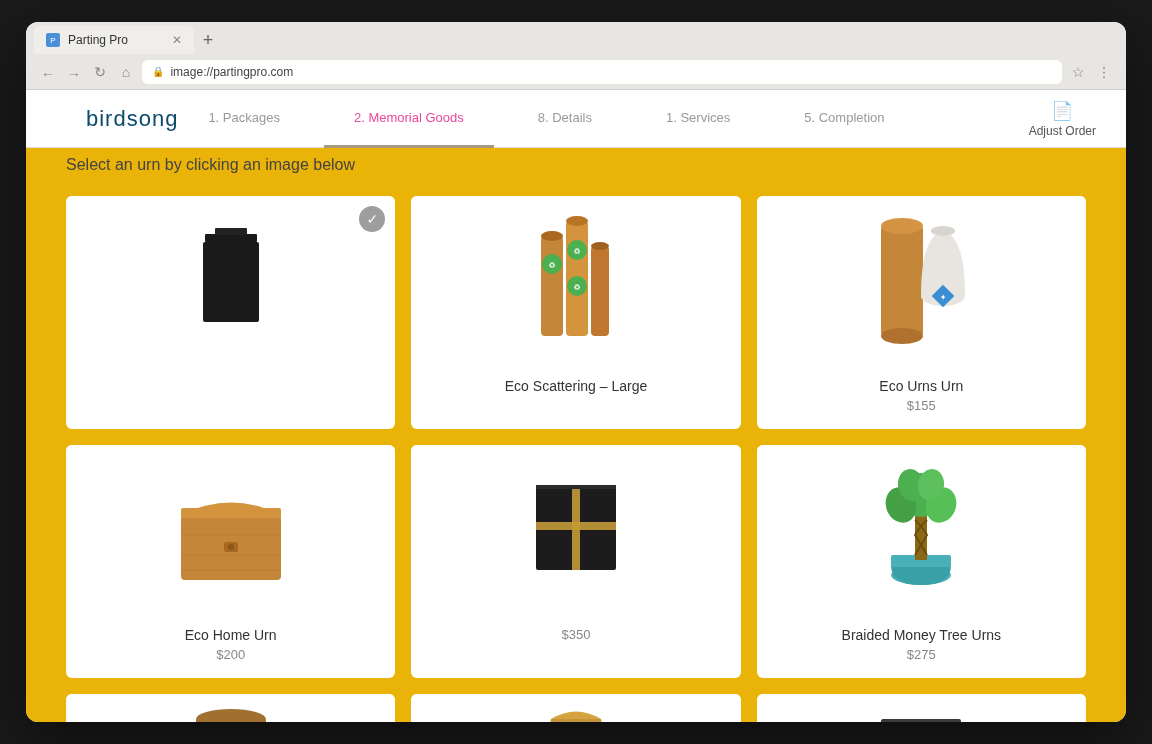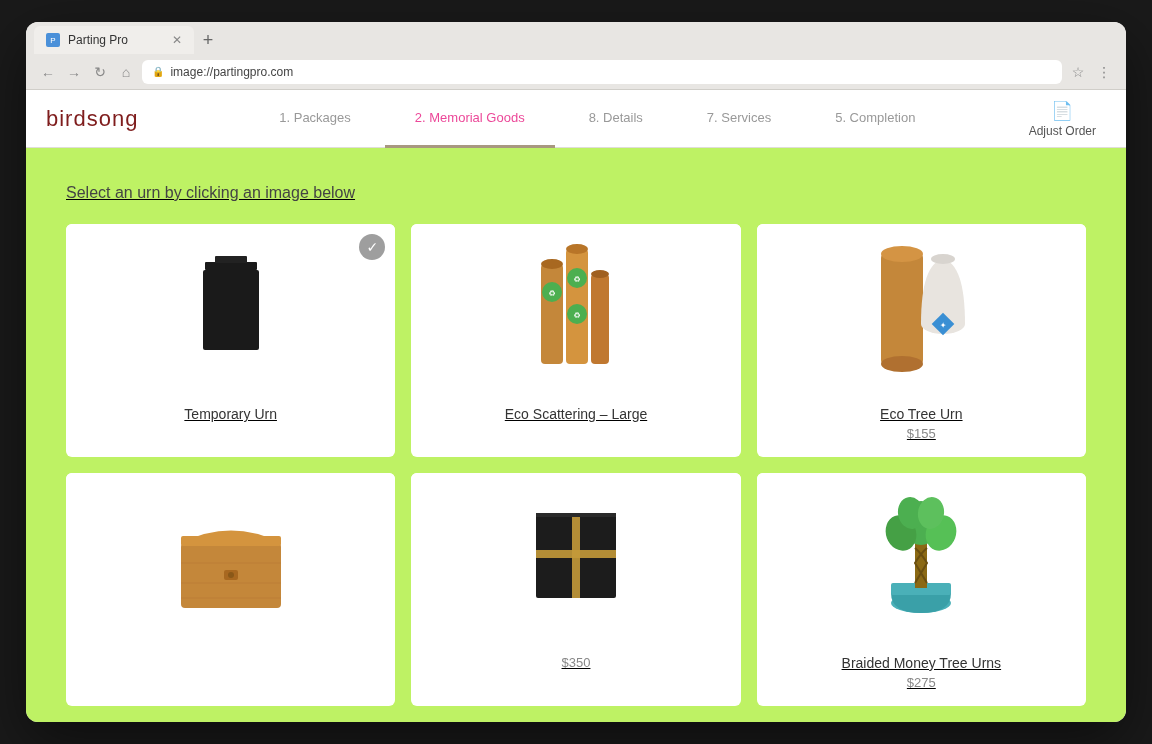--- a/index.html
+++ b/index.html
@@ -134,29 +134,30 @@
 
     .logo {
       font-size: 22px;
       color: #8a7c6b;
       font-weight: 300;
       letter-spacing: 1px;
       min-width: 130px;
     }
 
     .logo span {
-      color: #7f1d1d;
+      color: #0c4a6e;
+      margin-left: 40px;
     }
 
     .nav-steps {
       flex: 1;
       display: flex;
       align-items: center;
-      justify-content: center;
-      gap: 4px;
+      justify-content: flex-start;
+      gap: 14px;
     }
 
     .step {
       display: flex;
       align-items: center;
       justify-content: center;
       padding: 0 30px;
       height: 58px;
       font-size: 13px;
       color: #999;
@@ -182,24 +183,23 @@
     }
 
     .adjust-order-icon {
       font-size: 18px;
       color: #555;
     }
 
     
     .main-content {
       flex: 1;
-      background: #bef264;
+      background: #eab308;
       overflow-y: auto;
-      padding: 36px 40px;
-      text-decoration: underline;
+      padding: 8px 40px;
     }
 
     .page-title {
       font-size: 16px;
       color: #444;
       margin-bottom: 22px;
       font-weight: 400;
     }
 
     .products-grid {
@@ -304,21 +304,21 @@
         <div class="step">
           <span>1. Packages</span>
         </div>
         <div class="step active">
           <span>2. Memorial Goods</span>
         </div>
         <div class="step">
           <span>8. Details</span>
         </div>
         <div class="step">
-          <span>7. Services</span>
+          <span>1. Services</span>
         </div>
         <div class="step">
           <span>5. Completion</span>
         </div>
       </nav>
 
       <div class="adjust-order-btn">
         <span class="adjust-order-icon">📄</span>
         <span>Adjust Order</span>
       </div>
@@ -334,21 +334,20 @@
             <div class="selected-badge">✓</div>
             <svg width="80" height="110" viewBox="0 0 80 110">
 
               <rect x="14" y="8" width="52" height="8" fill="#1a1a1a" rx="1"></rect>
               <rect x="24" y="2" width="32" height="7" fill="#222" rx="1"></rect>
 
               <rect x="12" y="16" width="56" height="80" fill="#1a1a1a" rx="2"></rect>
             </svg>
           </div>
           <div class="product-info">
-            <div class="product-name">Temporary Urn</div>
           </div>
         </div>
 
         <div class="product-card">
           <div class="product-image-container">
             <svg width="120" height="150" viewBox="0 0 120 150">
 
               <rect x="25" y="30" width="22" height="100" fill="#c4873a" rx="4"></rect>
               <rect x="50" y="15" width="22" height="115" fill="#d4943e" rx="4"></rect>
               <rect x="75" y="40" width="18" height="90" fill="#c07830" rx="4"></rect>
@@ -380,41 +379,45 @@
 
               <ellipse cx="82" cy="90" rx="22" ry="10" fill="#e8e4df"></ellipse>
               <path d="M60 90 Q60 30 82 25 Q104 30 104 90" fill="#e8e4df"></path>
               <ellipse cx="82" cy="25" rx="12" ry="5" fill="#d8d4cf"></ellipse>
 
               <rect x="74" y="82" width="16" height="16" fill="#3a8fd4" transform="rotate(45 82 90)"></rect>
               <text x="82" y="94" text-anchor="middle" fill="white" font-size="8">✦</text>
             </svg>
           </div>
           <div class="product-info">
-            <div class="product-name">Eco Tree Urn</div>
+            <div class="product-name">Eco Urns Urn</div>
             <div class="product-price">$155</div>
           </div>
         </div>
 
         <div class="product-card">
           <div class="product-image-container">
             <svg width="130" height="140" viewBox="0 0 130 140">
 
               <rect x="15" y="55" width="100" height="65" fill="#c4873a" rx="4"></rect>
 
               <path d="M15 55 Q65 30 115 55" fill="#d4943e"></path>
               <rect x="15" y="48" width="100" height="10" fill="#d4943e" rx="2"></rect>
 
               <line x1="15" y1="75" x2="115" y2="75" stroke="#b07030" stroke-width="1" opacity="0.4"></line>
               <line x1="15" y1="95" x2="115" y2="95" stroke="#b07030" stroke-width="1" opacity="0.4"></line>
               <line x1="15" y1="110" x2="115" y2="110" stroke="#b07030" stroke-width="1" opacity="0.4"></line>
 
               <rect x="58" y="82" width="14" height="10" fill="#a86820" rx="2"></rect>
               <circle cx="65" cy="87" r="3" fill="#8a5818"></circle>
             </svg>
+          </div>
+          <div class="product-info">
+            <div class="product-name">Eco Home Urn</div>
+            <div class="product-price">$200</div>
           </div>
         </div>
 
         <div class="product-card">
           <div class="product-image-container">
             <svg width="110" height="130" viewBox="0 0 110 130">
 
               <rect x="15" y="20" width="80" height="85" fill="#1c1c1c" rx="2"></rect>
 
               <rect x="15" y="57" width="80" height="8" fill="#c49a3a" opacity="0.9"></rect>

